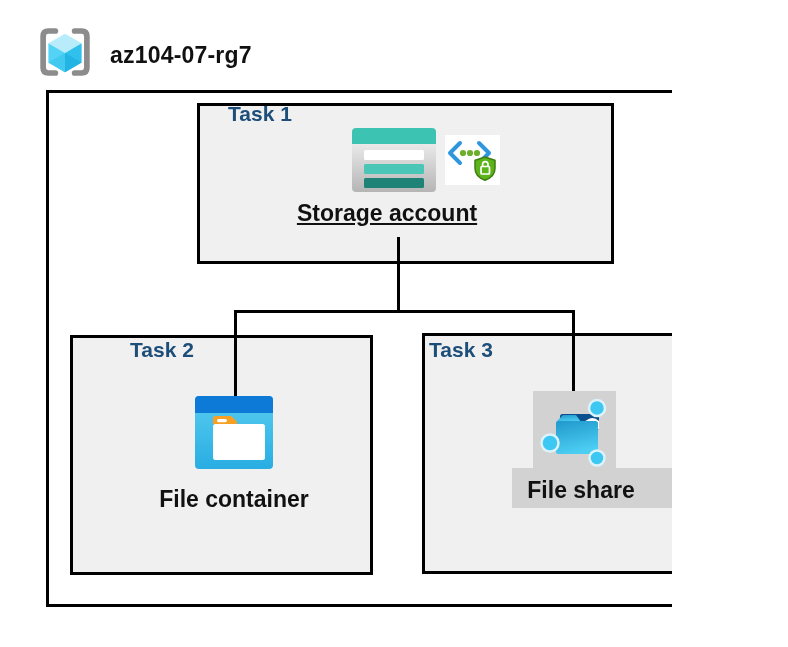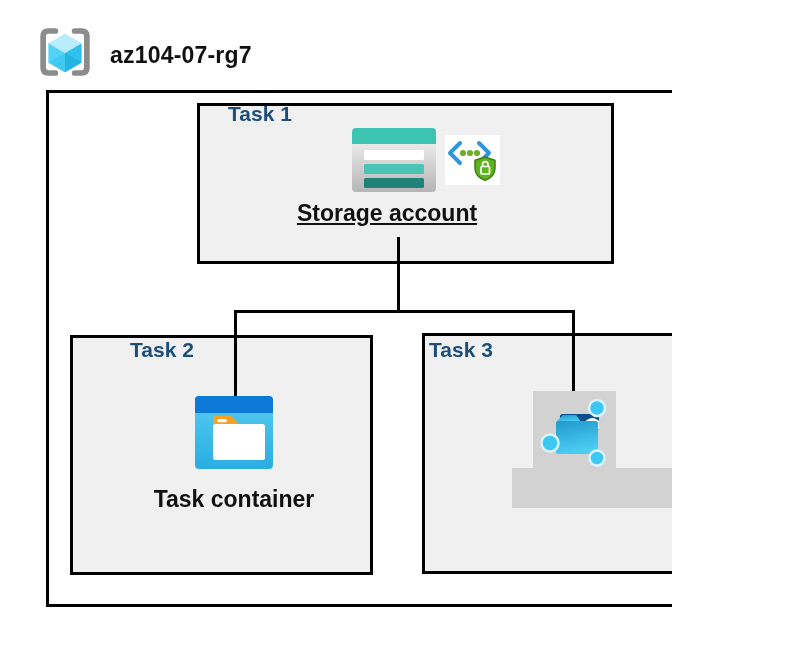--- a/index.html
+++ b/index.html
@@ -116,21 +116,21 @@
       </linearGradient>
     </defs>
     <rect x="0" y="0" width="78" height="73" rx="4" fill="url(#bc-body)"></rect>
     <rect x="0" y="0" width="78" height="17" rx="4" fill="#0e7ad7"></rect>
     <rect x="0" y="10" width="78" height="7" fill="#0e7ad7"></rect>
     <path d="M18,28 v-5.5 a2.5,2.5 0 0 1 2.5,-2.5 h15.5 l6,5.5 v2.5 z" fill="#f7a024"></path>
     <rect x="22" y="23" width="10" height="3.2" rx="1.6" fill="#ffffff"></rect>
     <rect x="18" y="28" width="52" height="36" rx="2.5" fill="#ffffff"></rect>
   </svg>
 
-  <div class="abs item-label" style="left:84px; top:486px; width:300px;">Task container</div>
+  <div class="abs item-label" style="left:84px; top:486px; width:300px;">File container</div>
 
   <div class="abs task-label" style="left:429px; top:338px;text-align:right;">Task 3</div>
 
   <div class="abs fs-panel" style="left:533px; top:391px; width:83px; height:78px;"></div>
   <div class="abs fs-panel" style="left:512px; top:468px; width:173px; height:40px;"></div>
 
   <svg class="abs icon-box" style="left:539px; top:395px;" width="72" height="72" viewBox="0 0 72 72">
     <defs>
       <linearGradient id="fs-front" x1="0" y1="0" x2="0.3" y2="1">
         <stop offset="0" stop-color="#2098cc"></stop>
@@ -142,14 +142,15 @@
     <path d="M57,61 L46,52" stroke="#1464a5" stroke-width="3.5" fill="none"></path>
     <rect x="21" y="19" width="39" height="16" rx="2.5" fill="#0b4f8e"></rect>
     <path d="M21,29 q6,-7 13,-3.5 q8,4.5 14,-0.5 q6,-4.5 12,1 l0,8 h-39 z" fill="#ffffff"></path>
     <path d="M17,27 l7,-7 h13 l5,7 z" fill="url(#fs-front)"></path>
     <rect x="17" y="26" width="42" height="33" rx="2.5" fill="url(#fs-front)"></rect>
     <circle cx="58" cy="13" r="8" fill="#3dc7f3" stroke="#ddf3fc" stroke-width="2.5"></circle>
     <circle cx="11" cy="48" r="8.5" fill="#3dc7f3" stroke="#ddf3fc" stroke-width="2.5"></circle>
     <circle cx="58" cy="63" r="7.5" fill="#3dc7f3" stroke="#ddf3fc" stroke-width="2.5"></circle>
   </svg>
 
+  <div class="abs item-label" style="left:481px; top:477px; width:200px;">File share</div>
 
 </div>
 
 </body></html>

